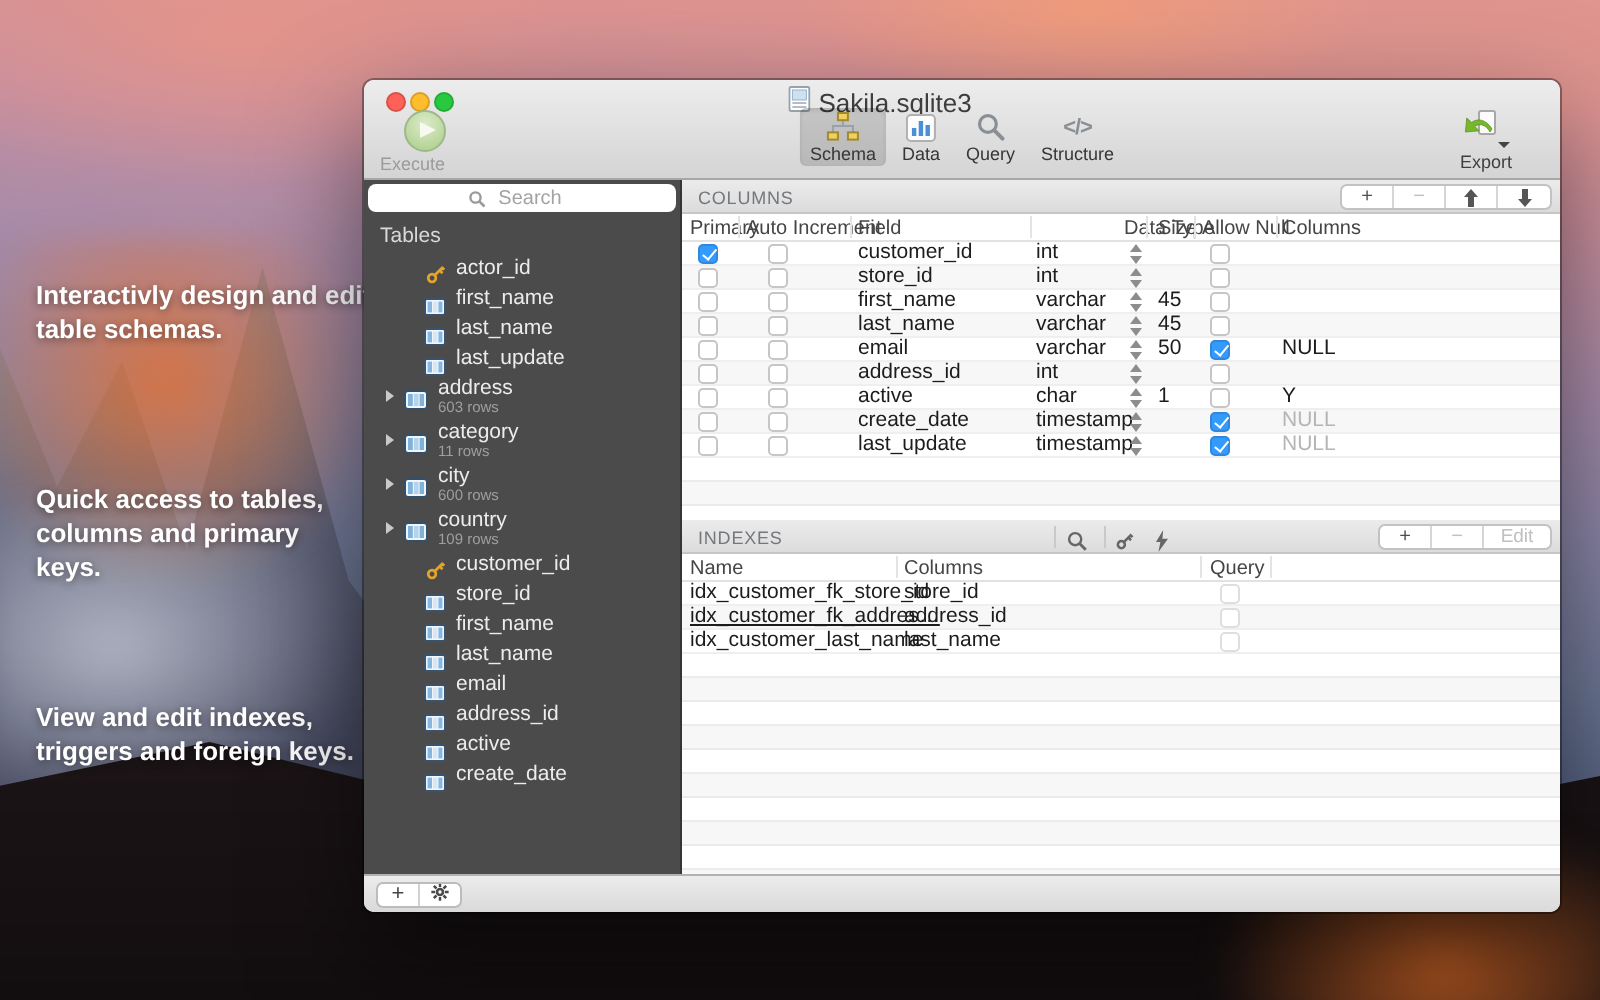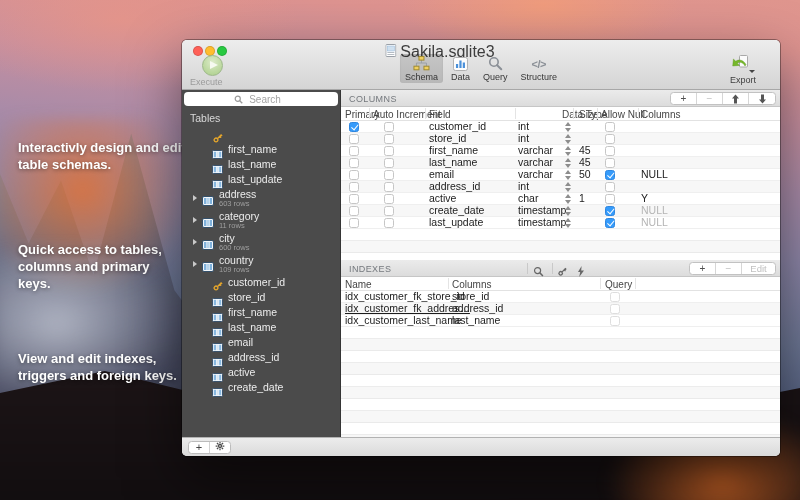--- a/index.html
+++ b/index.html
@@ -40,21 +40,21 @@
   #win{position:absolute;left:182px;top:40px;width:598px;height:416px;z-index:3;
     border-radius:5px;background:#fff;
     box-shadow:0 0 0 1px rgba(0,0,0,.35), 0 22px 55px rgba(0,0,0,.5);}
   
   #chrome{position:absolute;left:0;top:0;width:598px;height:50px;box-sizing:border-box;
     border-radius:5px 5px 0 0;background:linear-gradient(#ededed,#d4d4d4);
     border-bottom:1px solid #a7a7a7;}
   .tl{position:absolute;top:6px;width:8px;height:8px;border-radius:50%;border:0.5px solid rgba(0,0,0,.15);}
   #tl-close{left:11px;}  #tl-min{left:23px;}  #tl-zoom{left:35px;}
   #title{position:absolute;top:3px;left:258px;transform:translateX(-50%);
-    display:flex;align-items:center;gap:4px;font-size:16px;color:#3d3d3d;white-space:nowrap;}
+    display:flex;align-items:center;gap:4px;font-size:13px;color:#3d3d3d;white-space:nowrap;}
   .tbbtn{position:absolute;top:15px;text-align:left;}
   #exec{left:8px;width:44px;}
   .playbtn{width:21px;height:21px;border-radius:50%;margin:0 auto;position:relative;
     background:radial-gradient(circle at 50% 32%,#dcebc9,#a9cd87);border:1px solid #9db88a;box-sizing:border-box;}
   .playbtn:after{content:'';position:absolute;left:7px;top:5px;
     border-left:8px solid #f6faf1;border-top:4.5px solid transparent;border-bottom:4.5px solid transparent;}
   .tblbl{font-size:9px;color:#3f3f3f;margin-top:1px;}
   .tblbl.dim{color:#9b9b9b;}
   #tabs{position:absolute;left:50%;top:14px;transform:translateX(-50%);display:flex;align-items:flex-end;gap:3px;}
   .tab{display:flex;flex-direction:column;align-items:center;padding:2px 5px 1px 5px;border-radius:3px;}
@@ -216,20 +216,21 @@
     </div>
     <div id="tableslbl">Tables</div>
     <div id="tree">
         <div class="schild">
           <div class="cicon"><svg width="12" height="12" viewBox="0 0 12 12">
               <g transform="rotate(-45 6 6)" stroke="#e2a42c" stroke-width="1.4" fill="none">
                 <circle cx="3.2" cy="6" r="1.9"></circle>
                 <path d="M5.1 6 H11 M8.6 6 V8 M10.4 6 V7.4"></path>
               </g>
             </svg></div>
+          <div class="cnm">actor_id</div>
         </div>
         <div class="schild">
           <div class="cicon"><svg width="11" height="9" viewBox="0 0 11 9">
               <rect x="0.5" y="0.5" width="10" height="8" rx="1" fill="#f2f6fa" stroke="#39536e"></rect>
               <rect x="1.8" y="1.8" width="2.2" height="5.4" fill="#86b7e0"></rect>
               <rect x="4.5" y="1.8" width="2.2" height="5.4" fill="#d7e6f2"></rect>
               <rect x="7.2" y="1.8" width="2" height="5.4" fill="#86b7e0"></rect>
             </svg></div>
           <div class="cnm">first_name</div>
         </div>

